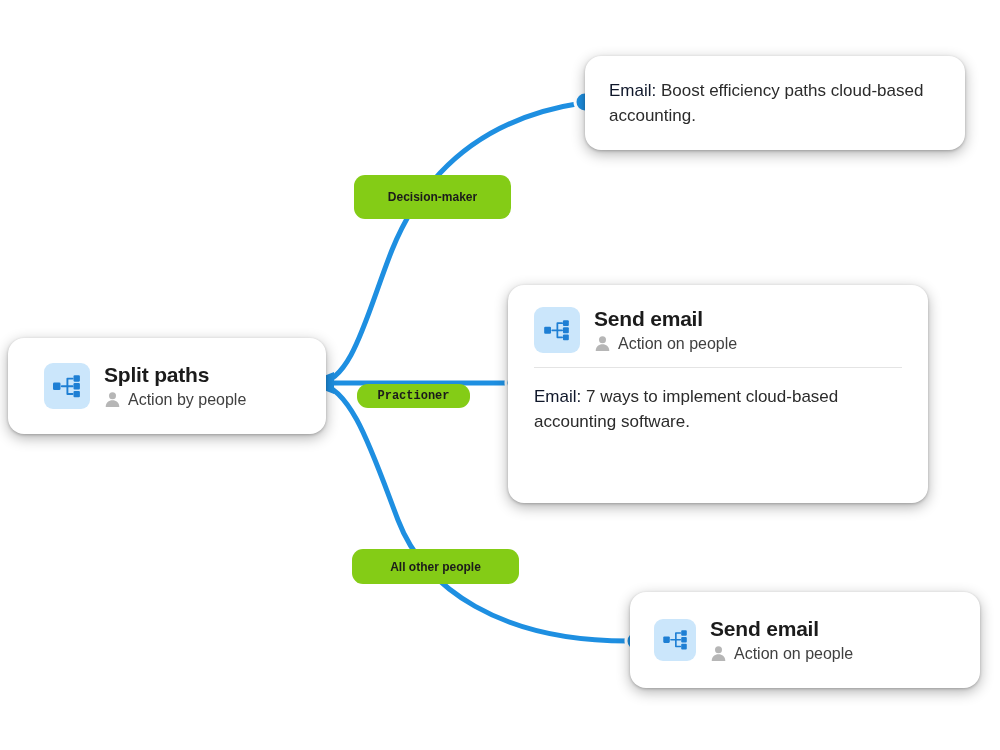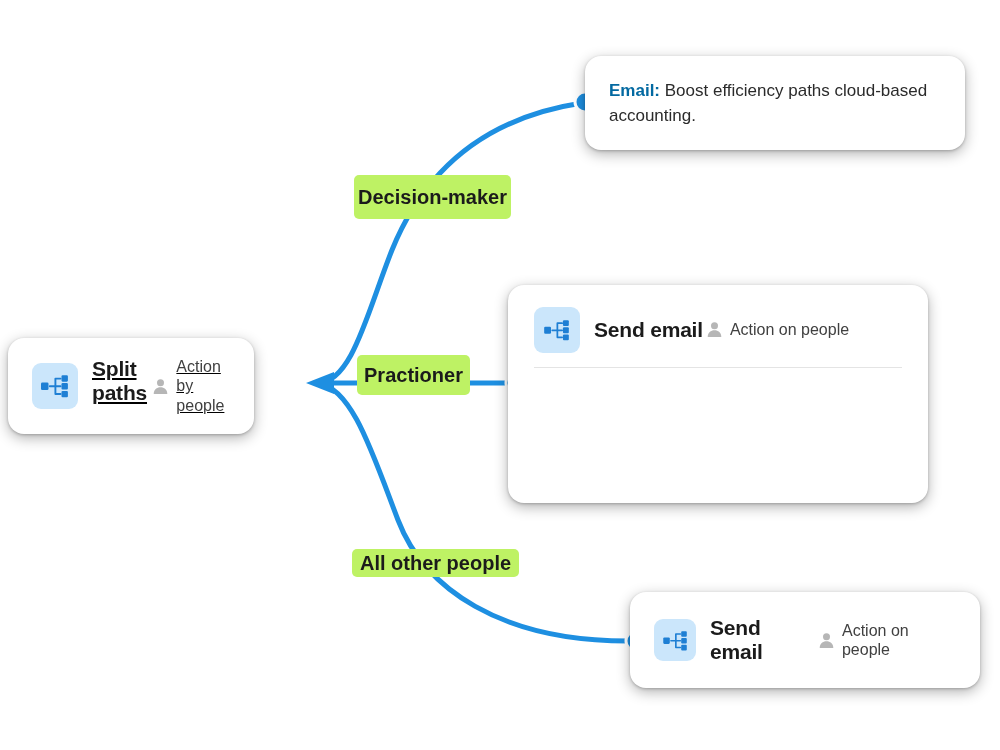--- a/index.html
+++ b/index.html
@@ -43,21 +43,21 @@
     width: 46px; height: 46px;
     flex: 0 0 46px;
     border-radius: 9px;
     background: #cbe6fb;
     display: flex;
     align-items: center;
     justify-content: center;
   }
   .node-icon.small { width: 42px; height: 42px; flex-basis: 42px; }
 
-  .head-text { display: flex; flex-direction: row; gap: 3px; min-width: 0; }
+  .head-text { display: flex; flex-direction: column; gap: 3px; min-width: 0; }
 
   .node-title {
     font-size: 21px;
     font-weight: bold;
     color: #1b1b1b;
     letter-spacing: -.2px;
     line-height: 1.15;
   }
 
   .node-sub {
@@ -74,21 +74,21 @@
     height: 1px;
     background: #e4e4e4;
     margin: 14px 0 0 0;
   }
 
   .body-text {
     font-size: 17px;
     line-height: 1.48;
     color: #2b2b2b;
   }
-  .body-text b { font-weight: bold; color: #0369a1; }
+  .body-text b { font-weight: normal; color: #0f172a; }
 
   
   #card-top {
     left: 585px; top: 56px;
     width: 380px; height: 94px;
     padding: 21px 24px;
     display: flex; align-items: center;
   }
   #card-mid {
     left: 508px; top: 285px;
@@ -97,42 +97,42 @@
   }
   #card-mid .body-text { margin-top: 16px; }
   #card-bottom {
     left: 630px; top: 592px;
     width: 350px; height: 96px;
     padding: 22px 24px;
     display: flex; align-items: center;
   }
   #card-split {
     left: 8px; top: 338px;
-    width: 246px; height: 96px;
-    padding: 22px 24px;
-    display: flex; align-items: center; text-decoration: underline;
+    width: 318px; height: 96px;
+    padding: 22px 36px;
+    display: flex; align-items: center;
   }
 
   
   .pill {
     position: absolute;
-    background: #bef264;
-    border-radius: 5px;
-    font-size: 20px;
+    background: #84cc16;
+    border-radius: 11px;
+    font-size: 12px;
     font-weight: bold;
     color: #1b1b1b;
     display: flex;
     align-items: center;
     justify-content: center;
     white-space: nowrap;
     z-index: 2;
   }
   #pill-decision { left: 354px; top: 175px; width: 157px; height: 44px; }
-  #pill-practioner { left: 357px; top: 355px; width: 113px; height: 40px; }
-  #pill-allother   { left: 352px; top: 549px; width: 167px; height: 28px; }
+  #pill-practioner { left: 357px; top: 384px; width: 113px; height: 24px; font-family: Liberation Mono, monospace; }
+  #pill-allother   { left: 352px; top: 549px; width: 167px; height: 35px; }
 </style>
 </head>
 <body>
 
 <div id="canvas">
 
   <svg id="wires" viewBox="0 0 1000 750" xmlns="http://www.w3.org/2000/svg">
     <defs>
       <marker id="arrow-left" markerWidth="12" markerHeight="12" refX="10" refY="6" orient="auto" markerUnits="userSpaceOnUse">
         <path d="M11,0 L0,6 L11,12 Z" fill="#1e8fe1"></path>
@@ -208,20 +208,24 @@
         <div class="node-sub">
           <svg class="person-icon" width="17" height="17" viewBox="0 0 16 16" xmlns="http://www.w3.org/2000/svg">
             <circle cx="8" cy="4.4" r="3.3" fill="#b6b6b6"></circle>
             <path d="M1.6,15 C1.6,10.8 4.5,8.6 8,8.6 C11.5,8.6 14.4,10.8 14.4,15 Z" fill="#b6b6b6"></path>
           </svg>
           <span>Action on people</span>
         </div>
       </div>
     </div>
     <div class="divider"></div>
+    <div class="body-text">
+      <b>Email:</b> 
+      <span>7 ways to implement cloud-based accounting software.</span>
+    </div>
   </div>
 
   <div class="card" id="card-bottom">
     <div class="card-head">
       <div class="node-icon small">
         <svg width="25" height="21" viewBox="0 0 28 24" xmlns="http://www.w3.org/2000/svg">
           <rect x="0" y="8.5" width="7.5" height="7.5" rx="1.3" fill="#1e7fd4"></rect>
           <path d="M8.8,12.3 H14.4 M14.4,4.6 V20 M14.4,4.6 H19.6 M14.4,12.3 H19.6 M14.4,20 H19.6" fill="none" stroke="#1e7fd4" stroke-width="1.9" stroke-linecap="round" stroke-linejoin="round"></path>
           <rect x="20.5" y="1.3" width="6.4" height="6.4" rx="1.1" fill="#1e7fd4"></rect>
           <rect x="20.5" y="9.1" width="6.4" height="6.4" rx="1.1" fill="#1e7fd4"></rect>

